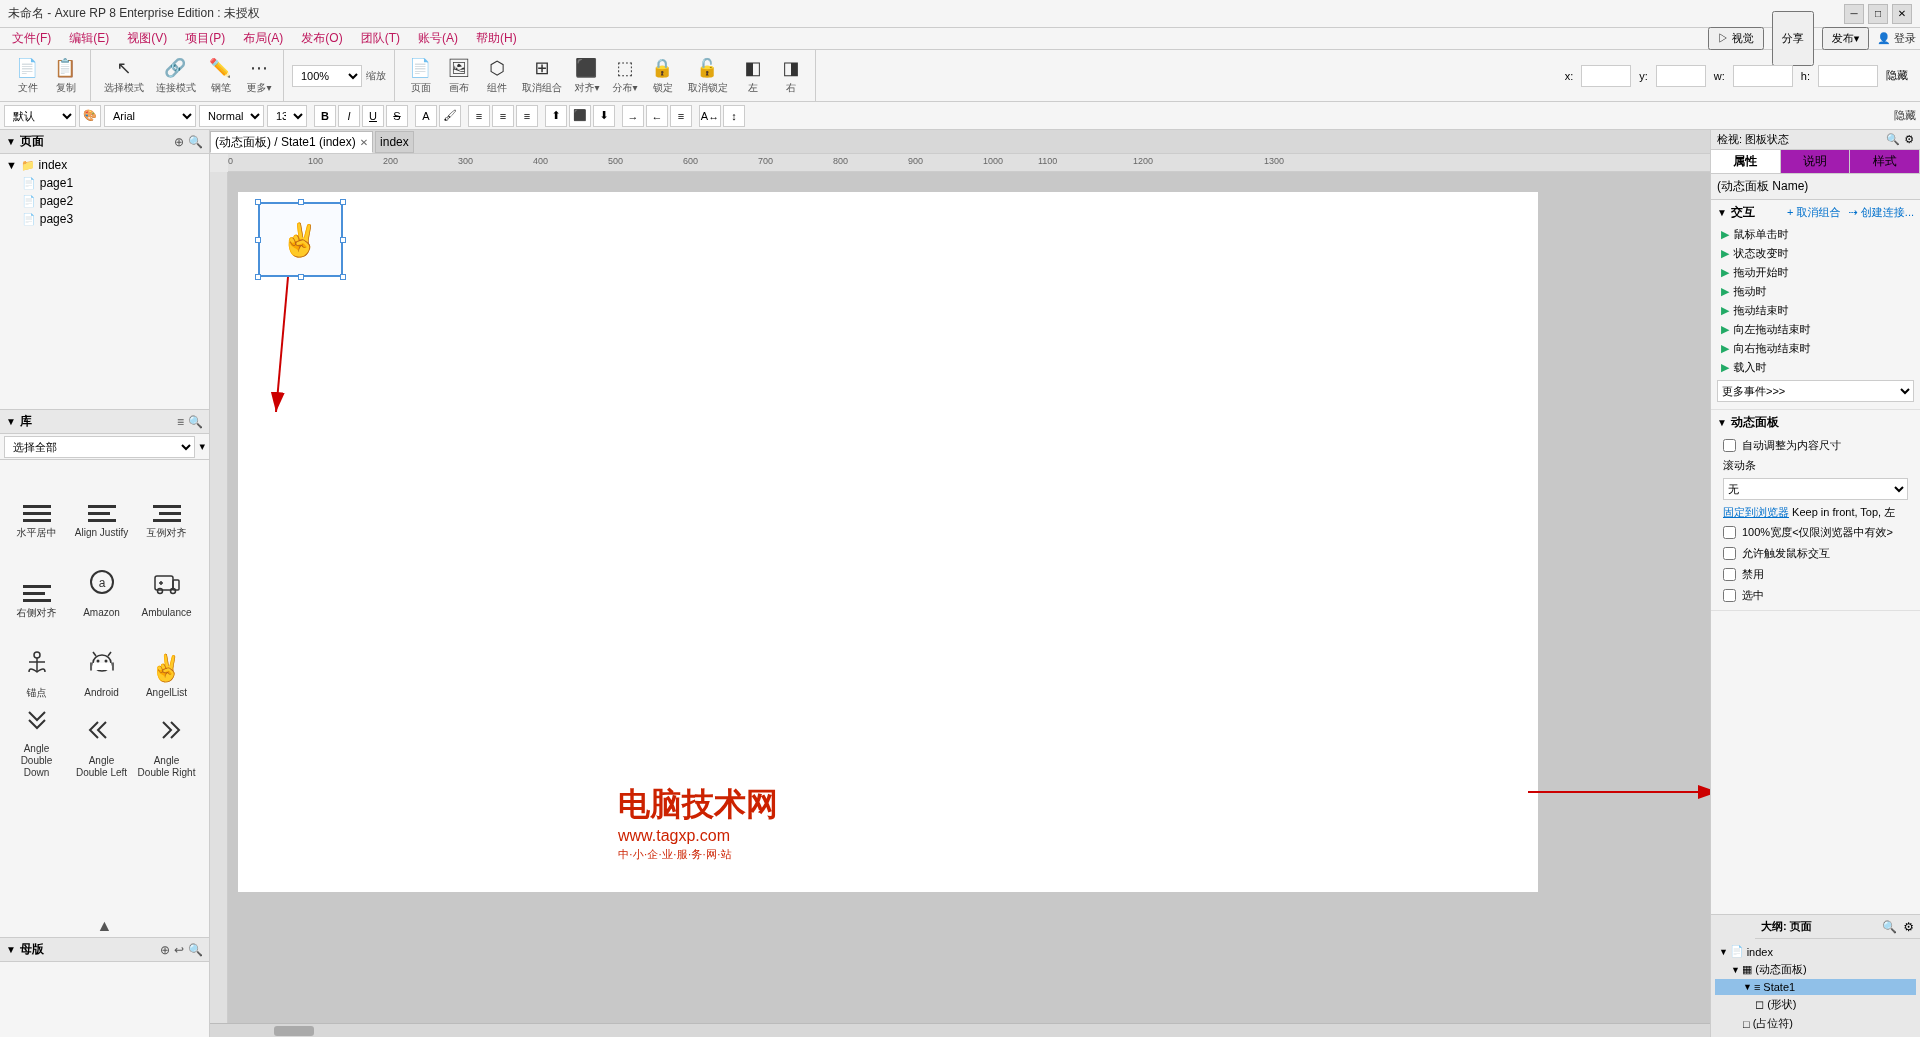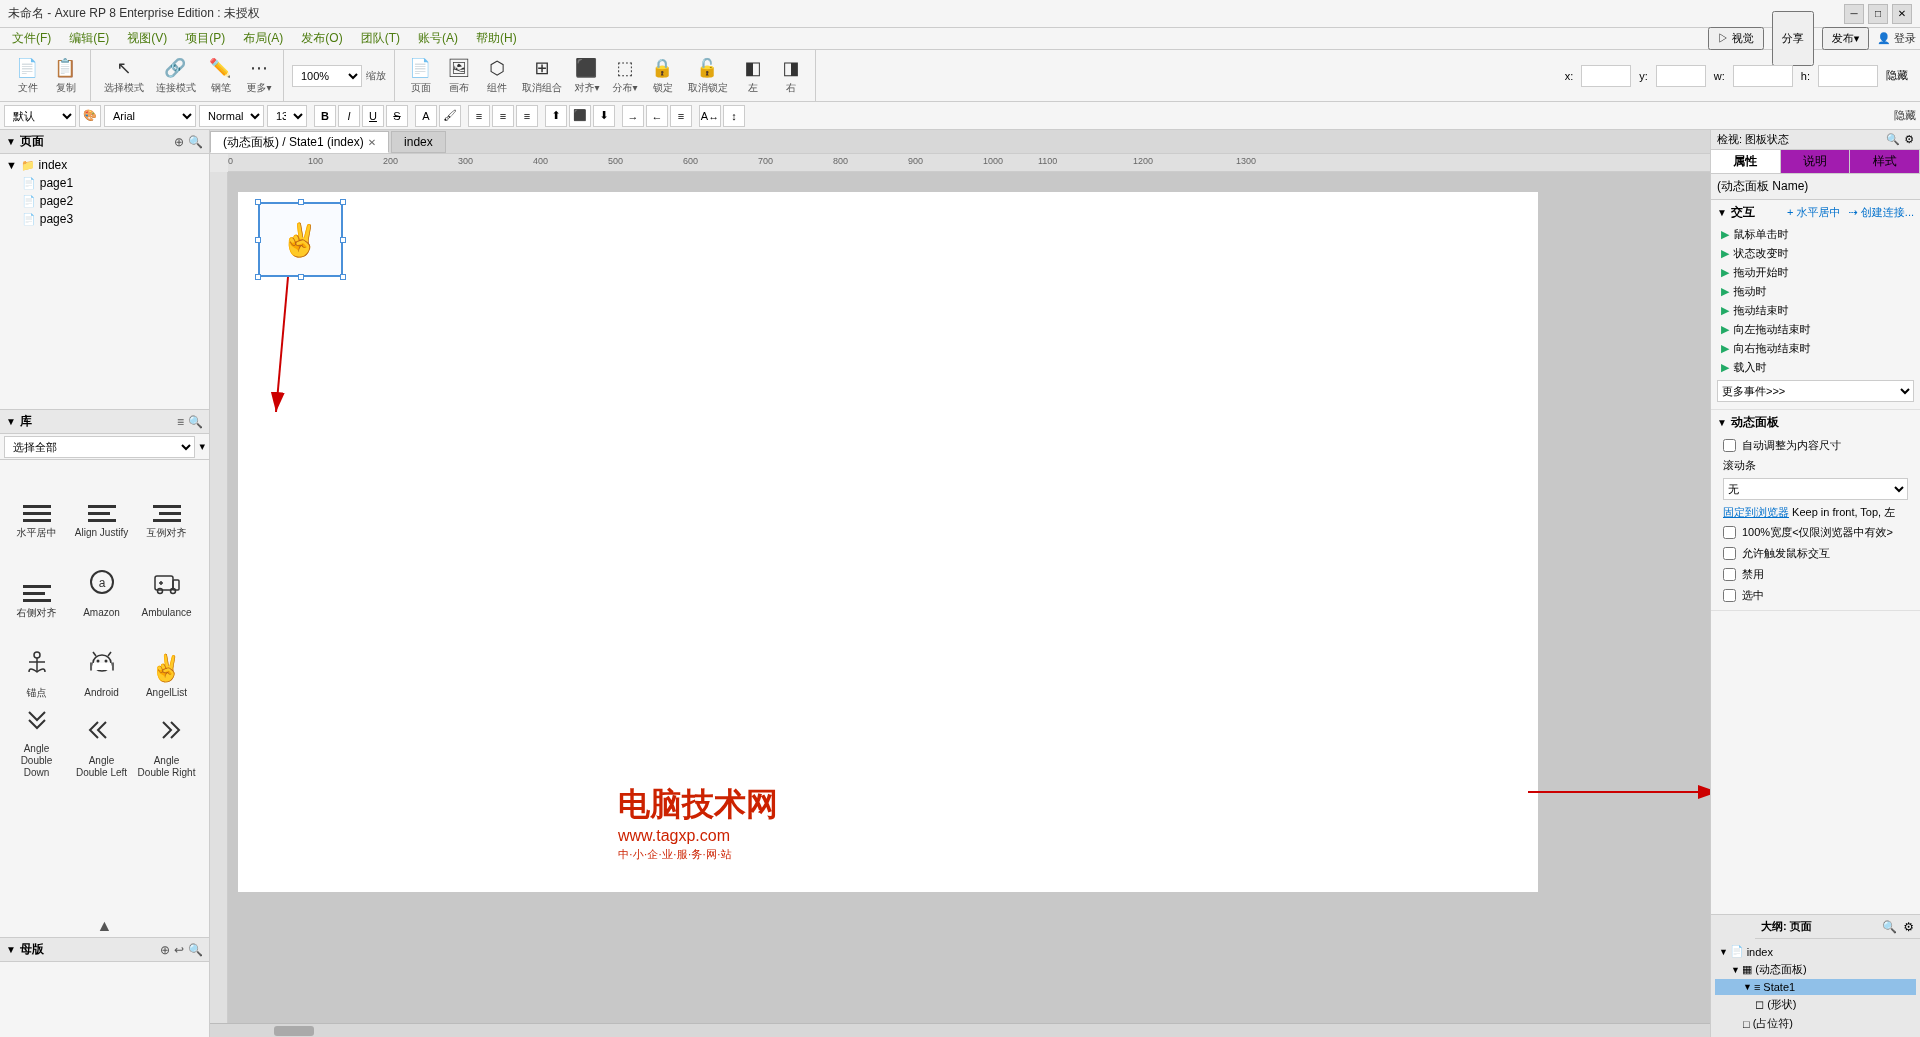--- a/index.html
+++ b/index.html
@@ -22,21 +22,21 @@
     
     .menu-bar {
       background: #f5f5f5;
       height: 22px;
       display: flex;
       align-items: center;
       border-bottom: 1px solid #ccc;
       padding: 0 4px;
       gap: 2px;
     }
-    .menu-item { padding: 2px 8px; font-size: 12px; cursor: pointer; color: #4d7c0f; }
+    .menu-item { padding: 2px 8px; font-size: 12px; cursor: pointer; color: #be185d; }
 
     
     .toolbar {
       background: #f5f5f5;
       height: 52px;
       display: flex;
       align-items: center;
       border-bottom: 1px solid #ccc;
       padding: 0 4px;
       gap: 2px;
@@ -188,21 +188,21 @@
     }
     .canvas-tabs {
       height: 24px;
       background: #d8d8d8;
       display: flex;
       align-items: flex-end;
       border-bottom: 1px solid #ccc;
     }
     .canvas-tab {
       height: 22px;
-      padding: 0 12px;
+      padding: 0 4px;
       display: flex;
       align-items: center;
       font-size: 12px;
       background: #d0d0d0;
       border: 1px solid #bbb;
       cursor: pointer;
       margin-right: 2px;
       gap: 4px;
     }
     .canvas-tab.active { background: #fff; border-bottom: 1px solid white; }
@@ -783,21 +783,21 @@
       <span class="ruler-mark" style="left:230px;">300</span>
       <span class="ruler-mark" style="left:305px;">400</span>
       <span class="ruler-mark" style="left:380px;">500</span>
       <span class="ruler-mark" style="left:455px;">600</span>
       <span class="ruler-mark" style="left:530px;">700</span>
       <span class="ruler-mark" style="left:605px;">800</span>
       <span class="ruler-mark" style="left:680px;">900</span>
       <span class="ruler-mark" style="left:755px;">1000</span>
       <span class="ruler-mark" style="left:810px;">1100</span>
       <span class="ruler-mark" style="left:905px;">1200</span>
-      <span class="ruler-mark" style="left:1008px;">1300</span>
+      <span class="ruler-mark" style="left:1036px;">1300</span>
     </div>
 
     <div class="canvas-wrapper">
       <div class="canvas-ruler-v">
         <div style="font-size:9px; color:#666; writing-mode:vertical-lr; text-align:center; height:100%; padding-top:10px;"></div>
       </div>
       <div class="canvas-main">
         <div class="canvas-page">
 
           <div class="canvas-element-box">
@@ -869,21 +869,21 @@
 
     <div style="padding: 4px 6px; font-size:12px; border-bottom:1px solid #ccc; background:#f0f0f0;">
       <span>(动态面板 Name)</span>
     </div>
 
     <div class="right-section">
       <div class="right-section-header">
         <span class="right-section-triangle">▼</span>
         <span class="right-section-title">交互</span>
         <div class="right-section-actions">
-          <span class="right-action">+ 水平居中</span>
+          <span class="right-action">+ 取消组合</span>
           <span class="right-action">⇢ 创建连接...</span>
         </div>
       </div>
       <div>
         <div class="event-item">
           <span class="event-icon">▶</span>
           <span>鼠标单击时</span>
         </div>
         <div class="event-item">
           <span class="event-icon">▶</span>

